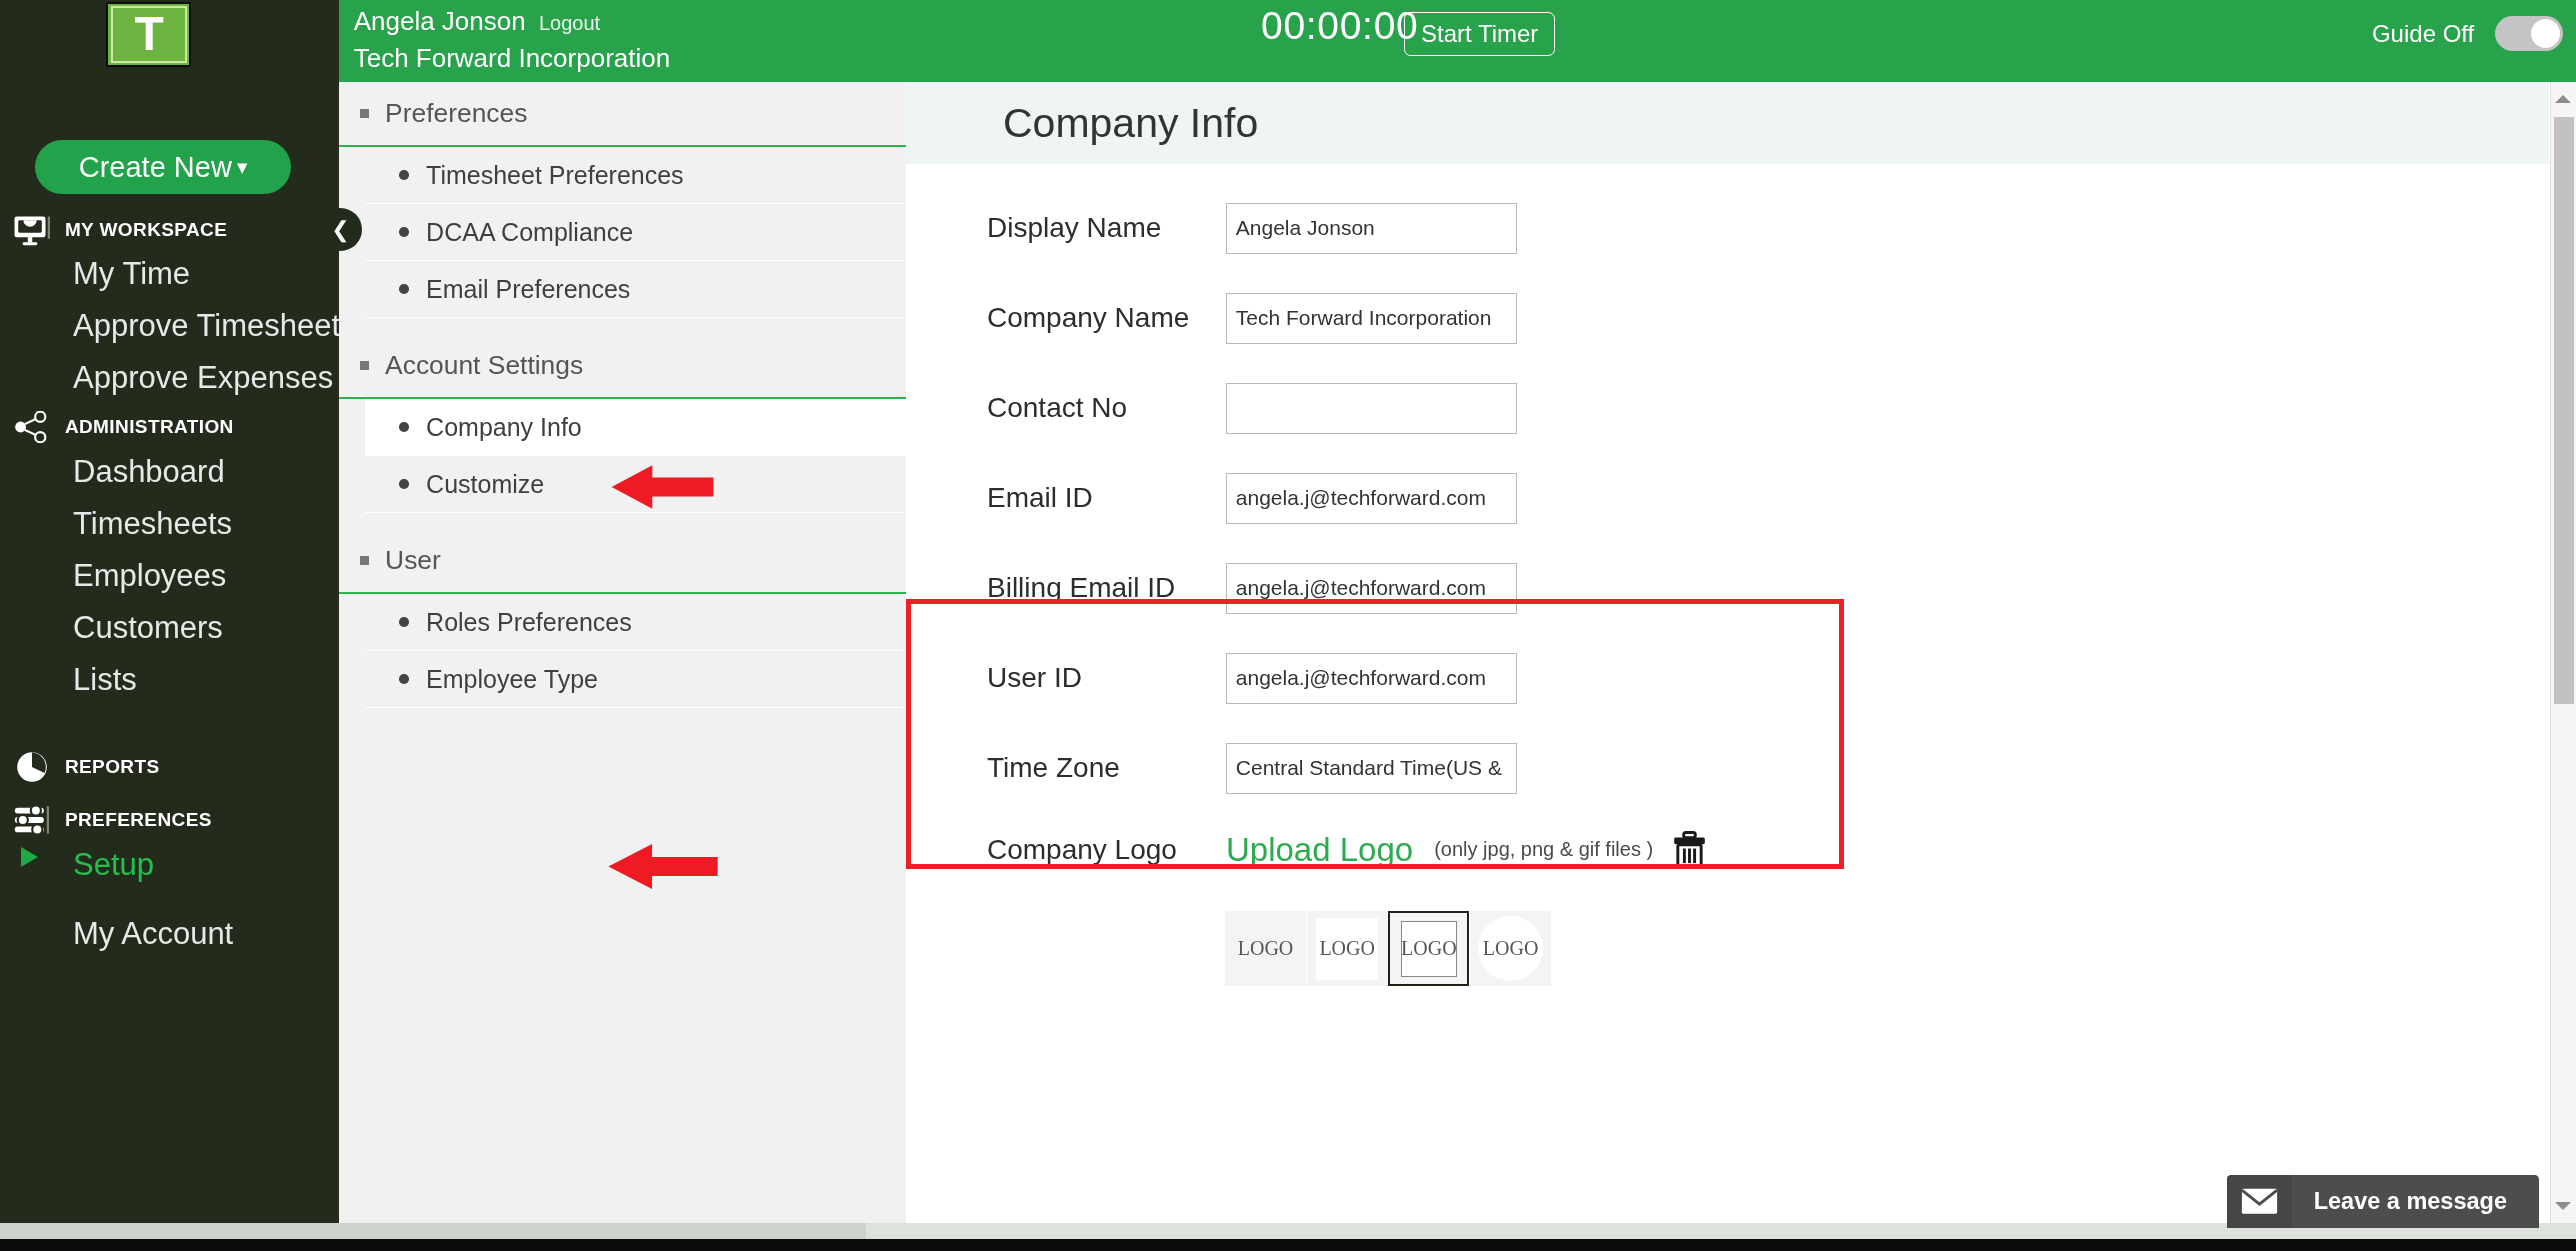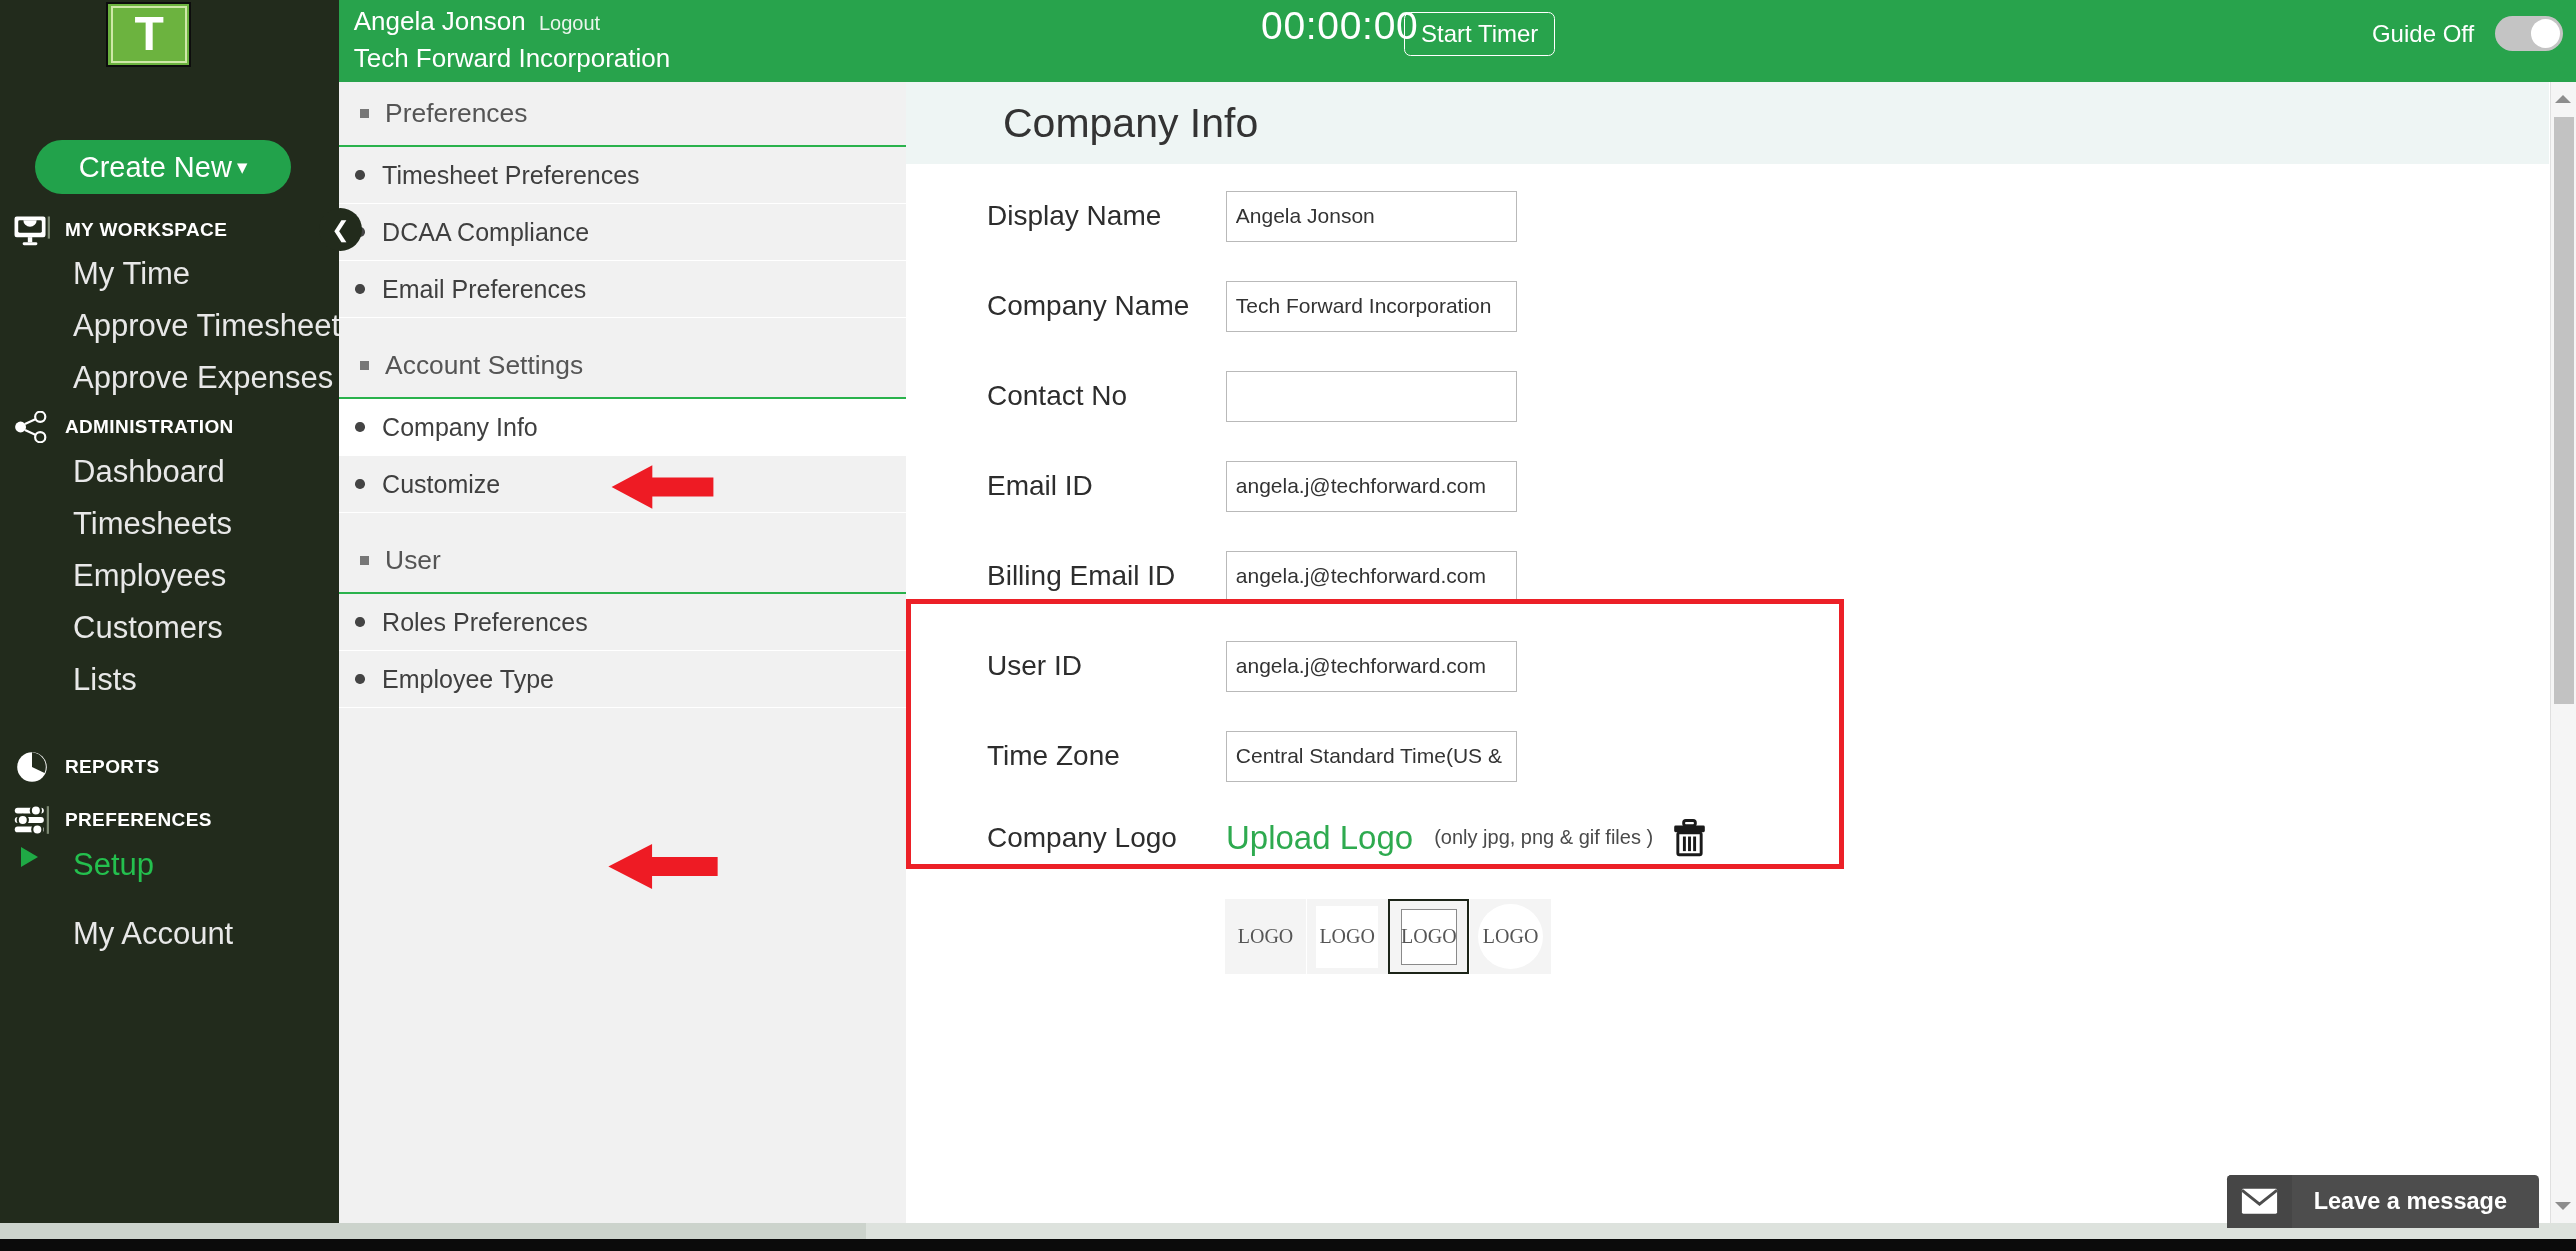--- a/index.html
+++ b/index.html
@@ -133,23 +133,23 @@
     padding-left: 20.6px; gap: 16px;
     border-bottom: 2.2px solid #2ab24c;
     background: #f1f1f1;
   }
   .sn-head .sq {
     width: 9.5px; height: 9.5px; background: #777; flex: 0 0 9.5px;
   }
   .sn-head .sn-title { font-size: 26.4px; color: #555; }
   .sn-row {
     height: 57px; display: flex; align-items: center;
-    padding-left: 16px; gap: 17.6px;
+    padding-left: 34px; gap: 17.6px;
     border-bottom: 0.7px solid #ffffff;
-    background: #f1f1f1; cursor: pointer;
+    background: #f1f1f1; cursor: pointer; margin-left: 26px;
   }
   .sn-row.selected { background: #ffffff; }
   .sn-row .dot {
     width: 9.5px; height: 9.5px; border-radius: 50%;
     background: #444; flex: 0 0 9.5px;
   }
   .sn-row .sn-label { font-size: 25px; color: #3f3f3f; }
   .sn-spacer { height: 16px; background: #f1f1f1; }
 
   
@@ -157,21 +157,21 @@
     position: absolute; left: 906px; top: 82px;
     width: 1643px; height: 1141px;
     background: #ffffff; overflow: hidden;
   }
   .page-head {
     height: 82px; background: #eef5f4;
     display: flex; align-items: center; padding-left: 97px;
   }
   .page-title { font-size: 41px; color: #333; font-weight: 400; }
 
-  .form-wrap { position: relative; padding-top: 7px; }
+  .form-wrap { position: relative; padding-top: 19px; }
   .form-row {
     display: flex; align-items: center;
     height: 90px; padding-left: 81px;
   }
   .form-label {
     width: 239px; flex: 0 0 239px;
     font-size: 28px; color: #2d2d2d;
   }
   .form-input {
     width: 291px; height: 51px;

